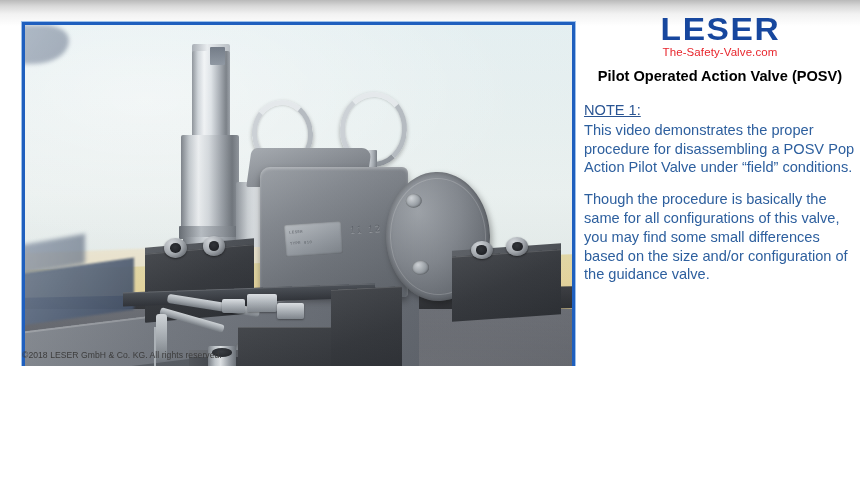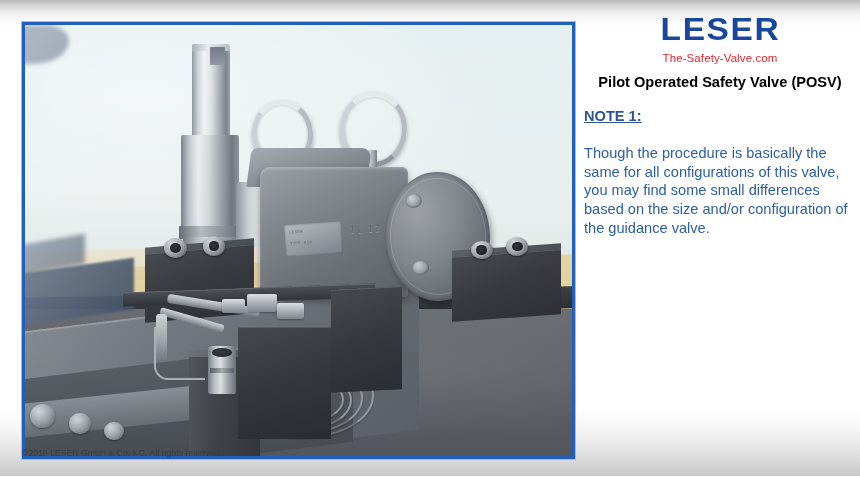--- a/index.html
+++ b/index.html
@@ -8,21 +8,21 @@
     background: #ffffff;
   }
   body {
     font-family: "Liberation Sans", sans-serif;
     -webkit-font-smoothing: antialiased;
   }
 
   #slide {
     position: relative;
     width: 860px;
-    height: 476px;
+    height: 366px;
     overflow: hidden;
     background: linear-gradient(to bottom,
         #b9b9b9 0px,
         #d8d8d8 6px,
         #f2f2f2 14px,
         #ffffff 26px,
         #ffffff 408px,
         #f4f4f4 432px,
         #e2e2e2 452px,
         #cfcfcf 470px,
@@ -541,56 +541,56 @@
     letter-spacing: 1.5px;
     color: #17479e;
     line-height: 1;
     font-stretch: condensed;
     transform: scaleX(1.08);
     display: inline-block;
   }
   #logo-tagline {
     font-size: 11.5px;
     color: #e8262d;
-    margin-top: 7px;
+    margin-top: 1px;
     letter-spacing: .1px;
   }
 
   #title-block {
     text-align: center;
     margin-top: 9px;
     color: #000000;
     font-weight: bold;
     font-size: 14.6px;
     line-height: 1.30;
   }
 
   #note-block {
     margin-top: 15px;
     color: #2d5f9e;
     font-size: 14.6px;
     line-height: 1.29;
   }
   #note-heading {
-    font-weight: bold;
+    font-weight: normal;
     text-decoration: underline;
     display: block;
-    margin-bottom: 18px;
+    margin-bottom: 1px;
     color: #2a5593;
   }
   .note-para {
     margin: 0 0 13px 0;
   }
   .note-para:last-child { margin-bottom: 0; }
 
   
   #footer {
     position: absolute;
     left: 22px;
-    bottom: 18px;
+    bottom: 6px;
     font-size: 8.6px;
     color: #3c3c3c;
     letter-spacing: .05px;
     font-family: "Liberation Sans", sans-serif;
   }
 </style>
 </head>
 <body>
 
 <div id="slide">
@@ -685,24 +685,25 @@
   </div>
 
   <div id="right-col">
 
     <div id="logo-wrap">
       <div id="logo-text">LESER</div>
       <div id="logo-tagline">The-Safety-Valve.com</div>
     </div>
 
     <div id="title-block">
-      <div>Pilot Operated Safety Valve (POSV)</div>
+      <div>Pilot Operated Action Valve (POSV)</div>
     </div>
 
     <div id="note-block">
       <span id="note-heading">NOTE 1:</span>
+      <p class="note-para">This video demonstrates the proper procedure for disassembling a POSV Pop Action Pilot Valve under “field” conditions.</p>
       <p class="note-para">Though the procedure is basically the same for all configurations of this valve, you may find some small differences based on the size and/or configuration of the guidance valve.</p>
     </div>
   </div>
 
   <div id="footer">©2018 LESER GmbH &amp; Co. KG. All rights reserved.</div>
 
 </div>
 
 </body></html>

